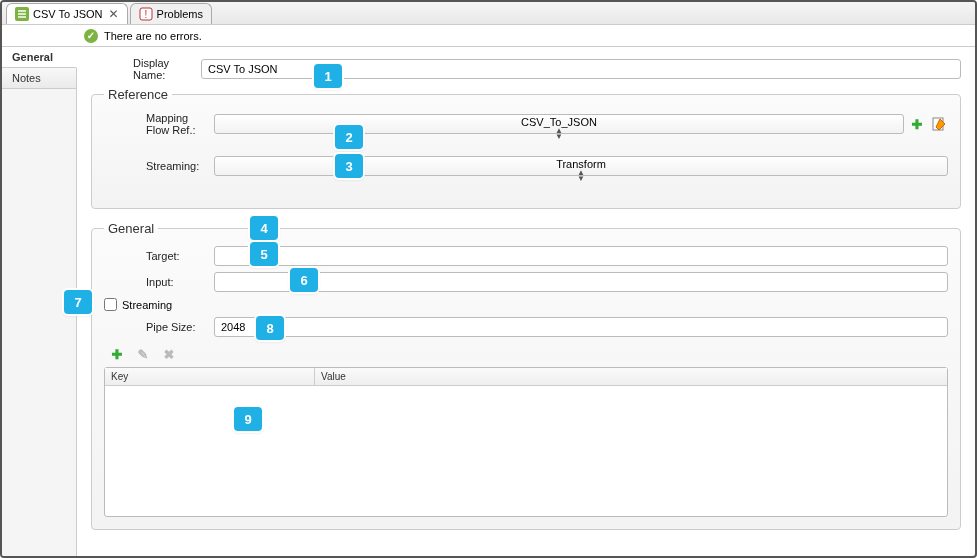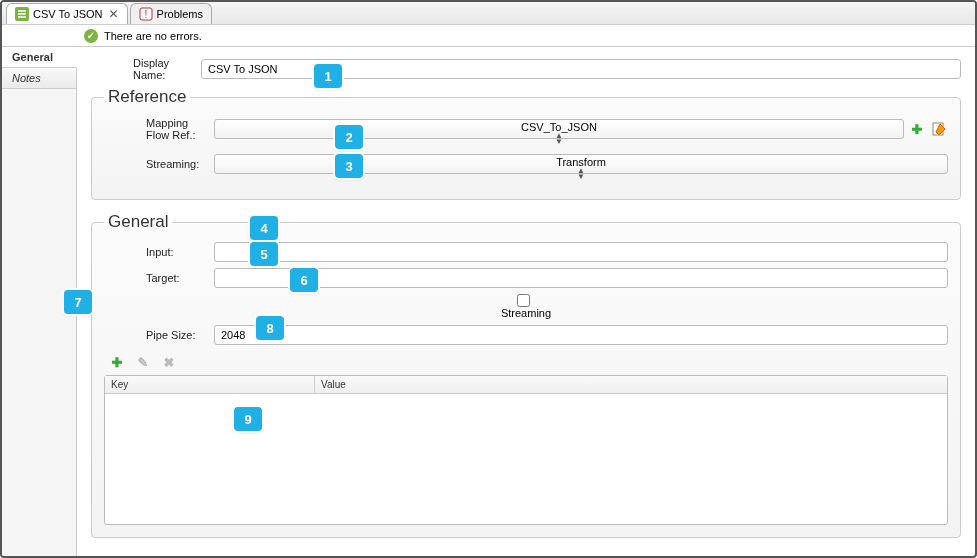--- a/index.html
+++ b/index.html
@@ -87,21 +87,20 @@
       color: #333;
     }
     .side-tab.active {
       background: #fff;
       border-right: 1px solid #fff;
       margin-right: -1px;
     }
     .side-tab.inactive {
       background: linear-gradient(#f8f8f8,#eaeaea);
       font-weight: normal;
-      font-style: italic;
     }
     .content {
       flex: 1;
       padding: 10px 14px;
       overflow: auto;
     }
     .form-row {
       display: flex;
       align-items: center;
       margin-bottom: 6px;
@@ -136,41 +135,40 @@
     fieldset.group {
       border: 1px solid #ccc;
       border-radius: 4px;
       padding: 10px 12px 12px 12px;
       margin-bottom: 12px;
       background: linear-gradient(#fbfbfb,#f3f3f3);
     }
     fieldset.group > legend {
       padding: 0 4px;
       color: #333;
-      font-size: 17px;
+      font-size: 13px;
     }
     .checkbox-row {
       display: flex;
       align-items: center;
       margin-bottom: 6px;
-      flex-direction: column;
     }
     .checkbox-row input { margin-right: 5px; }
     .icon-btn {
       width: 18px; height: 18px;
       display: inline-flex;
       align-items: center;
       justify-content: center;
       margin-left: 4px;
       cursor: pointer;
       font-size: 13px;
       font-weight: bold;
     }
     .icon-btn.disabled { color: #bbb; cursor: default; }
-    .ref-row { display:flex; align-items:center; margin-bottom:13px; }
+    .ref-row { display:flex; align-items:center; margin-bottom:20px; }
     .ref-row .form-label { width:110px; }
     .ref-row .select { flex:1; }
     .toolbar {
       display: flex;
       gap: 4px;
       margin: 8px 0 4px 0;
     }
     .kv-table {
       border: 1px solid #bbb;
       border-radius: 3px;
@@ -269,25 +267,25 @@
         <div class="select">
           <span>Transform</span>
           <span class="select-arrows">▲<br>▼</span>
         </div>
       </div>
     </fieldset>
 
     <fieldset class="group">
       <legend>General</legend>
       <div class="form-row">
+        <span class="form-label">Target:</span>
+        <input class="text-input" type="text" value="" style="">
+      </div>
+      <div class="form-row">
         <span class="form-label">Input:</span>
-        <input class="text-input" type="text" value="" style="">
-      </div>
-      <div class="form-row">
-        <span class="form-label">Target:</span>
         <input class="text-input" type="text" value="" style="">
       </div>
       <div class="checkbox-row">
         <input type="checkbox" style="">
         <span>Streaming</span>
       </div>
       <div class="form-row">
         <span class="form-label">Pipe Size:</span>
         <input class="text-input" type="text" value="2048" style="">
       </div>

